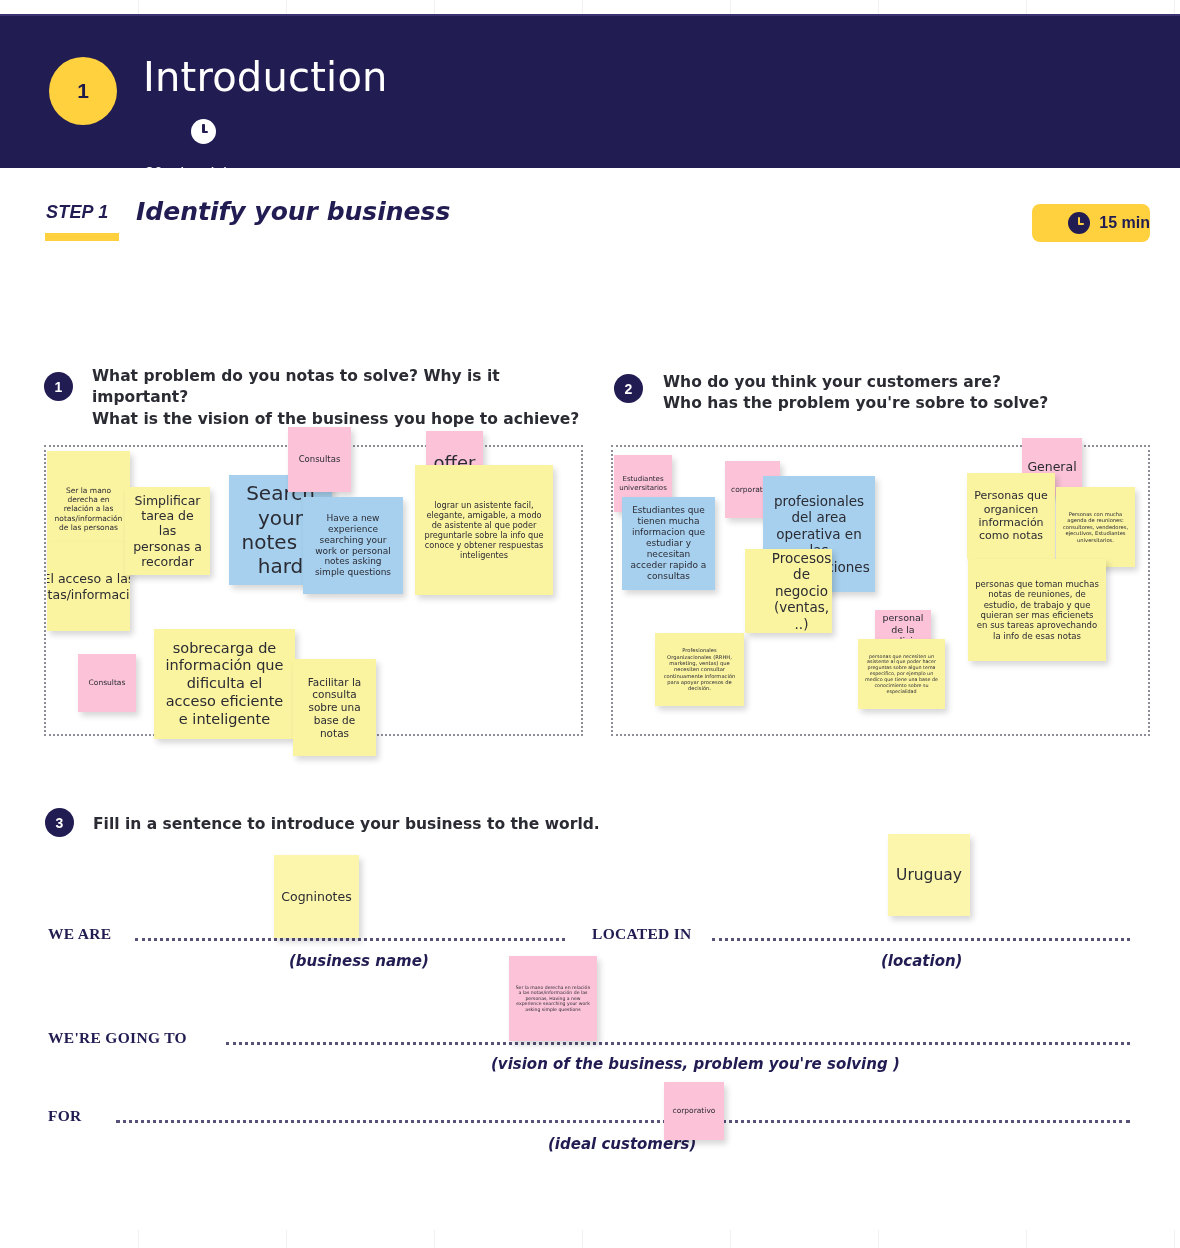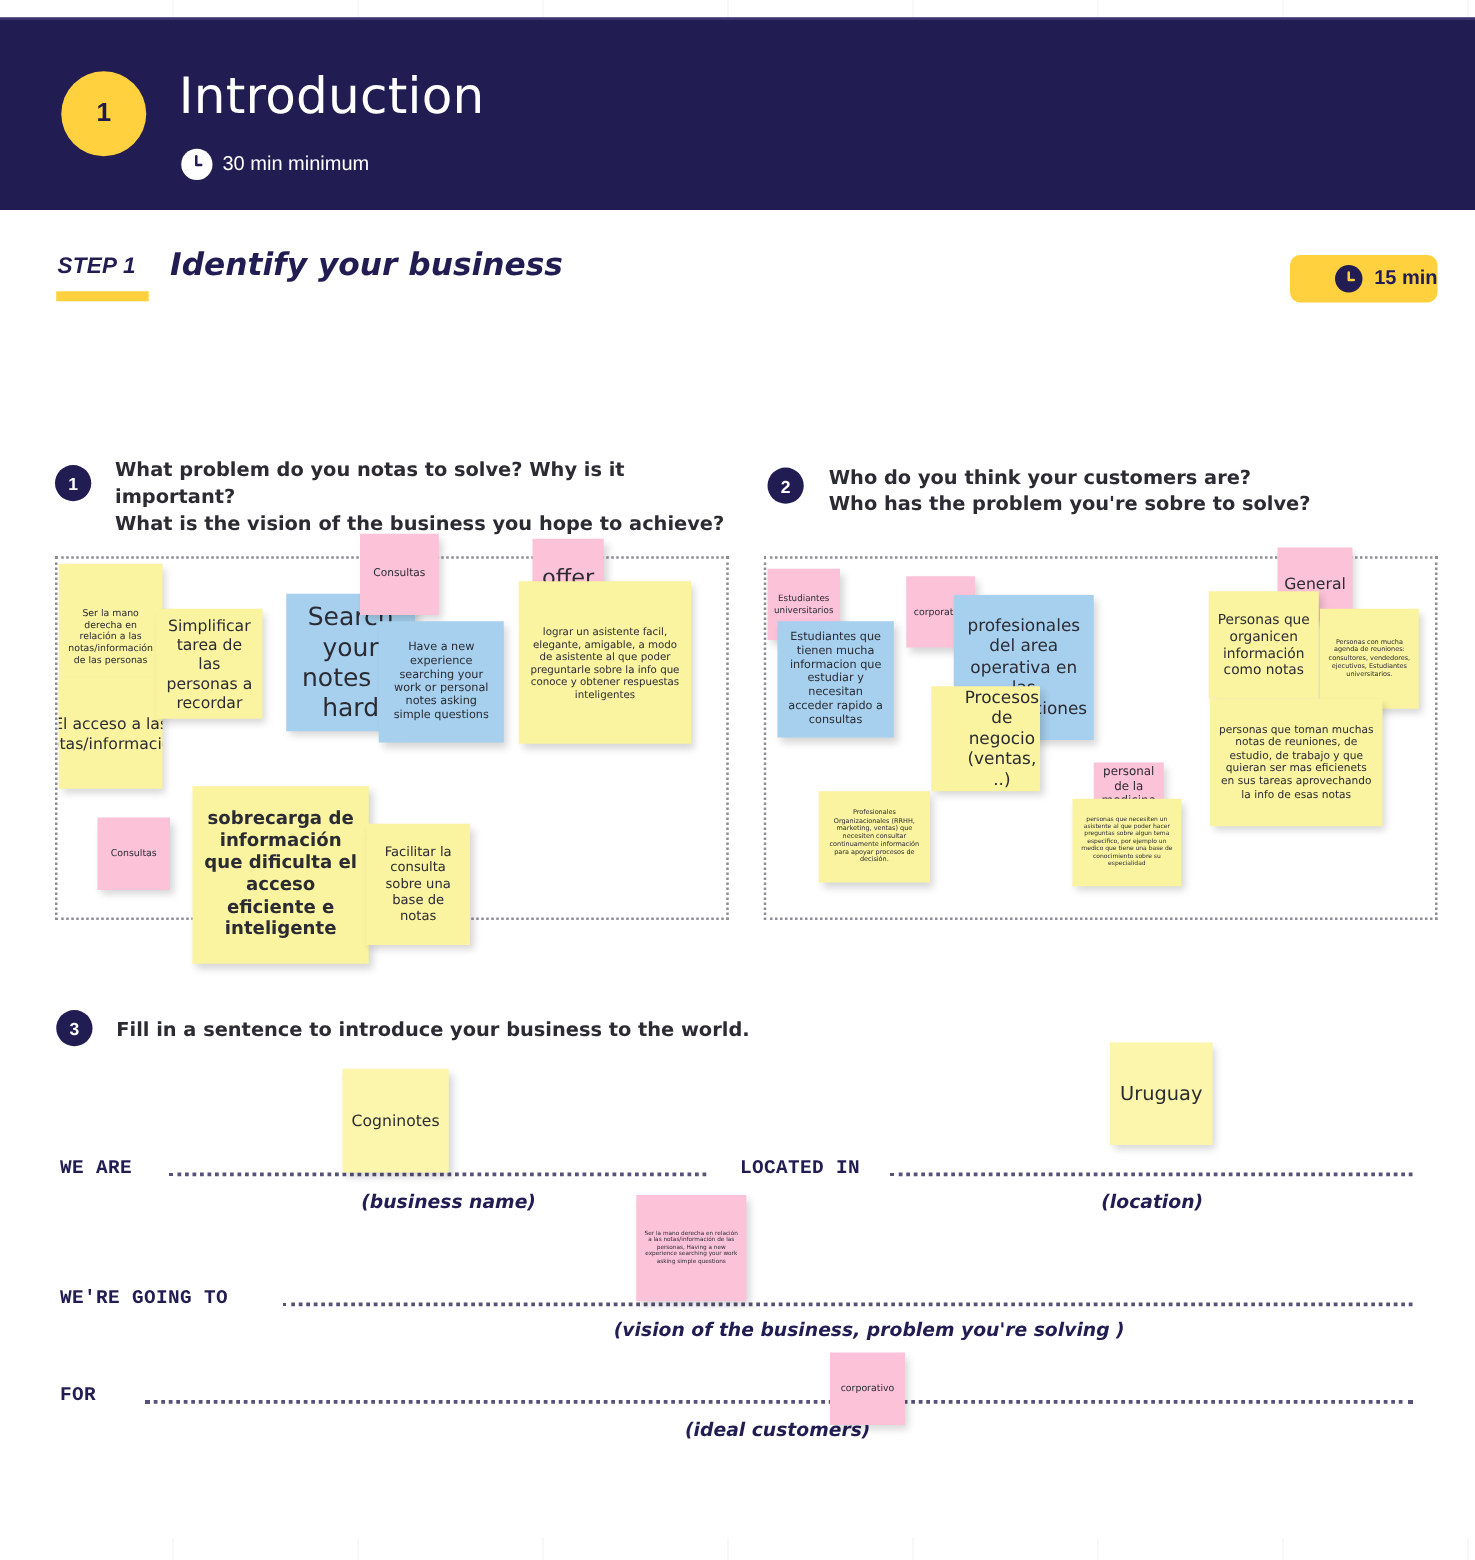--- a/index.html
+++ b/index.html
@@ -37,21 +37,21 @@
     font-size:21px;font-weight:700;
     display:flex;align-items:center;justify-content:center;
   }
   .header-title{
     position:absolute;left:143px;top:38px;
     color:#ffffff;font-size:40px;font-weight:400;letter-spacing:.2px;
     font-family:"DejaVu Sans", sans-serif;
   }
   .header-time{
     position:absolute;left:145px;top:103px;
-    display:flex;align-items:center;gap:8px;
+    display:flex;align-items:center;gap:21px;flex-direction:column;
   }
   .clock-white{
     width:25px;height:25px;border-radius:50%;background:#ffffff;position:relative;
     display:inline-block;
   }
   .clock-white:before{
     content:"";position:absolute;left:11px;top:5px;width:2.4px;height:8px;background:#211c52;border-radius:1px;
   }
   .clock-white:after{
     content:"";position:absolute;left:11px;top:12px;width:6px;height:2.4px;background:#211c52;border-radius:1px;
@@ -115,21 +115,21 @@
   }
   .yellow{background:#faf3a0;}
   .yellow2{background:#fbf6ab;}
   .blue{background:#a6d0ee;}
   .pink{background:#fbc2d8;}
 
   
   .sent-label{
     position:absolute;font-size:15.5px;font-weight:700;color:#211c52;
     letter-spacing:.3px;
-    font-family:Liberation Mono, monospace;
+    font-family:Liberation Serif, serif;
   }
   .dots{
     position:absolute;height:0;border-bottom:3px dotted #3a3560;opacity:.85;
   }
   .hint{
     position:absolute;font-size:15px;font-style:italic;font-weight:600;color:#211c52;
     font-family:"DejaVu Sans", sans-serif;
   }
 </style>
 </head>
@@ -177,21 +177,21 @@
   <div class="note yellow" style="left:125px;top:473px;width:85px;height:88px;font-size:12.5px;">Simplificar tarea de las personas a recordar</div>
 
   <div class="note blue" style="left:229px;top:461px;width:103px;height:110px;font-size:20px;">Search your notes is hard</div>
   <div class="note pink" style="left:288px;top:413px;width:63px;height:65px;font-size:8.5px;">Consultas</div>
   <div class="note blue" style="left:303px;top:483px;width:100px;height:97px;font-size:9px;">Have a new experience searching your work or personal notes asking simple questions</div>
 
   <div class="note pink" style="left:426px;top:417px;width:57px;height:63px;font-size:18px;">offer</div>
   <div class="note yellow" style="left:415px;top:451px;width:138px;height:130px;font-size:8.2px;">lograr un asistente facil, elegante, amigable, a modo de asistente al que poder preguntarle sobre la info que conoce y obtener respuestas inteligentes</div>
 
   <div class="note pink" style="left:78px;top:640px;width:58px;height:58px;font-size:7.5px;">Consultas</div>
-  <div class="note yellow" style="left:154px;top:615px;width:141px;height:142px;font-size:14.5px;font-weight:bold;">sobrecarga de información que dificulta el acceso eficiente e inteligente</div>
+  <div class="note yellow" style="left:154px;top:615px;width:141px;height:110px;font-size:14.5px;">sobrecarga de información que dificulta el acceso eficiente e inteligente</div>
   <div class="note yellow" style="left:293px;top:645px;width:83px;height:97px;font-size:10.5px;">Facilitar la consulta sobre una base de notas</div>
 
   <div class="board" style="left:611px;top:431px;width:535px;height:287px;"></div>
 
   <div class="note pink" style="left:614px;top:441px;width:58px;height:57px;font-size:7px;">Estudiantes universitarios</div>
   <div class="note blue" style="left:622px;top:483px;width:93px;height:93px;font-size:9px;">Estudiantes que tienen mucha informacion que estudiar y necesitan acceder rapido a consultas</div>
 
   <div class="note pink" style="left:725px;top:447px;width:55px;height:57px;font-size:7.5px;">corporativo</div>
   <div class="note blue" style="left:763px;top:462px;width:112px;height:116px;font-size:13.5px;">profesionales del area operativa en las organizaciones</div>
 

